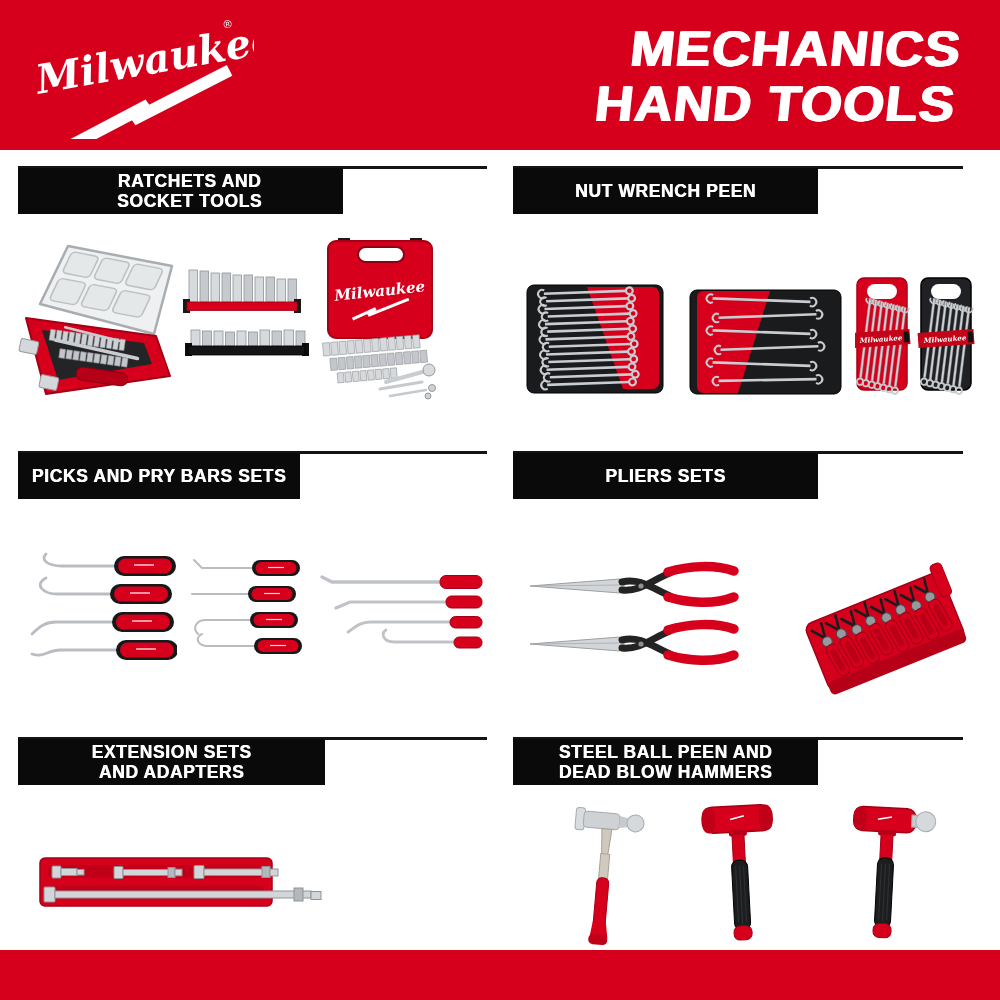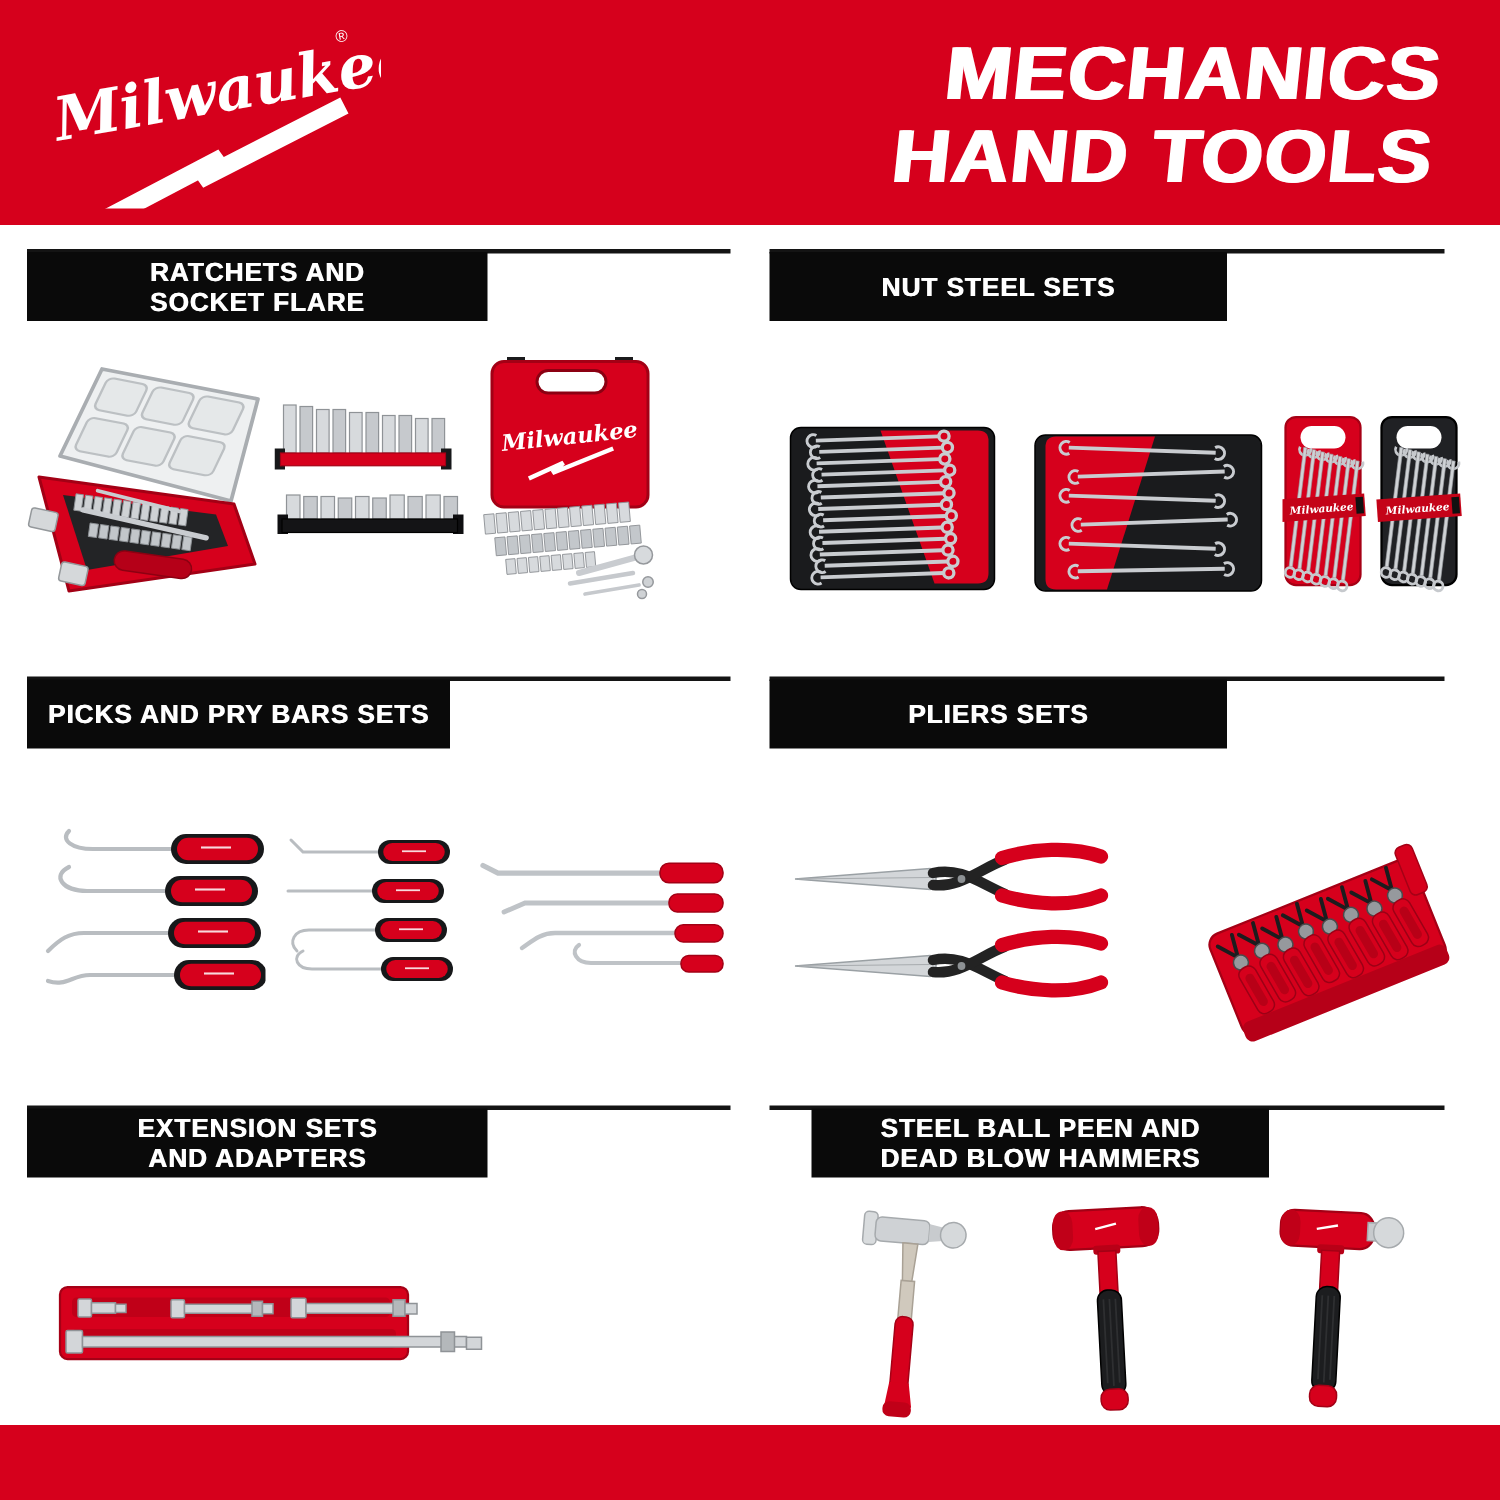--- a/index.html
+++ b/index.html
@@ -46,40 +46,40 @@
     </div>
   </div>
 
   <div class="rule" style="left:18px;top:166px;width:469px;"></div>
   <div class="rule" style="left:513px;top:166px;width:450px;"></div>
   <div class="rule" style="left:18px;top:451px;width:469px;"></div>
   <div class="rule" style="left:513px;top:451px;width:450px;"></div>
   <div class="rule" style="left:18px;top:737px;width:469px;"></div>
   <div class="rule" style="left:513px;top:737px;width:450px;"></div>
 
-  <div class="banner" style="left:18px;top:168px;width:307px;">
+  <div class="banner" style="left:18px;top:168px;width:307px;padding-left:18px;">
     <div>RATCHETS AND</div>
-    <div>SOCKET FLARE</div>
+    <div>SOCKET TOOLS</div>
   </div>
   <div class="banner" style="left:513px;top:168px;width:305px;">
-    <div>NUT STEEL SETS</div>
+    <div>NUT WRENCH PEEN</div>
   </div>
   <div class="banner" style="left:18px;top:453px;width:282px;">
     <div>PICKS AND PRY BARS SETS</div>
     <div></div>
   </div>
   <div class="banner" style="left:513px;top:453px;width:305px;">
     <div>PLIERS SETS</div>
     <div></div>
   </div>
   <div class="banner" style="left:18px;top:739px;width:307px;">
     <div>EXTENSION SETS</div>
     <div>AND ADAPTERS</div>
   </div>
-  <div class="banner" style="left:541px;top:739px;width:305px;">
+  <div class="banner" style="left:513px;top:739px;width:305px;">
     <div>STEEL BALL PEEN AND</div>
     <div>DEAD BLOW HAMMERS</div>
   </div>
 
   <div class="product" style="left:18px;top:242px;">
     <svg width="162" height="164" viewBox="0 0 162 164">
       <g>
         <polygon points="50,4 154,24 136,92 22,62" fill="#eef0f1" stroke="#a9adb1" stroke-width="2.5" stroke-linejoin="round"></polygon>
         <g transform="matrix(1.04,0.2,-0.42,0.88,50,4)">
           <rect x="6" y="5" width="26" height="24" rx="4" fill="#e5e8e9" stroke="#bcc0c3" stroke-width="1.5"></rect>

